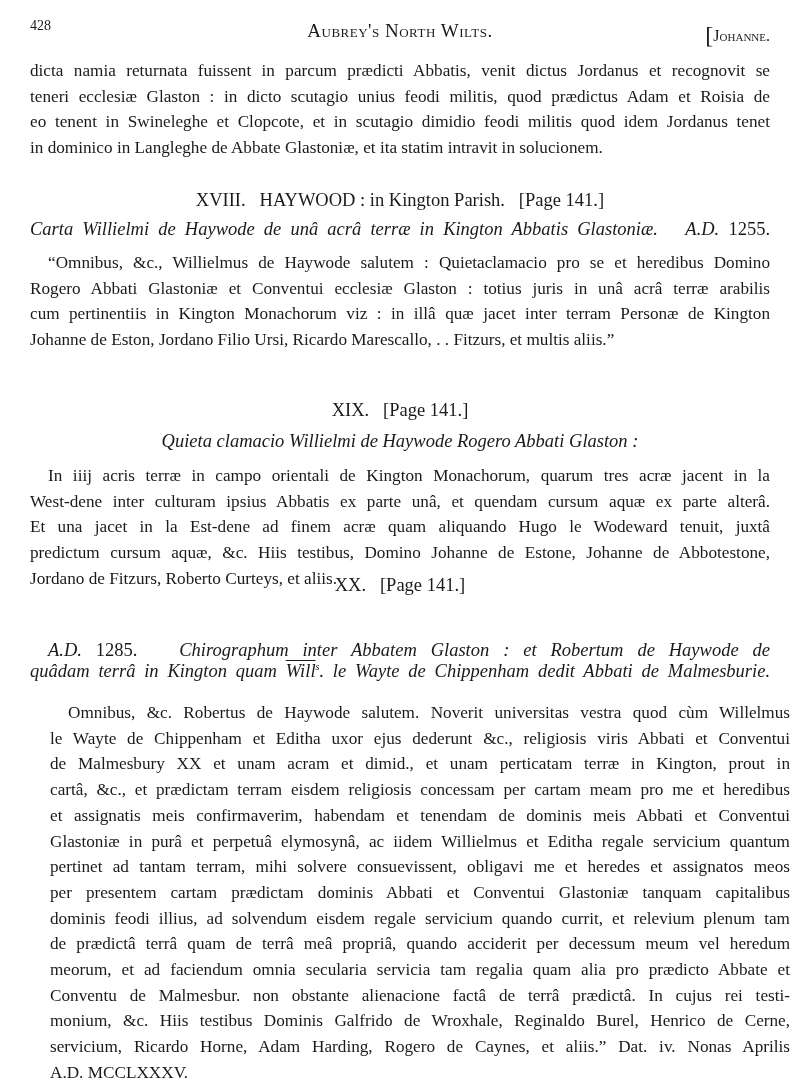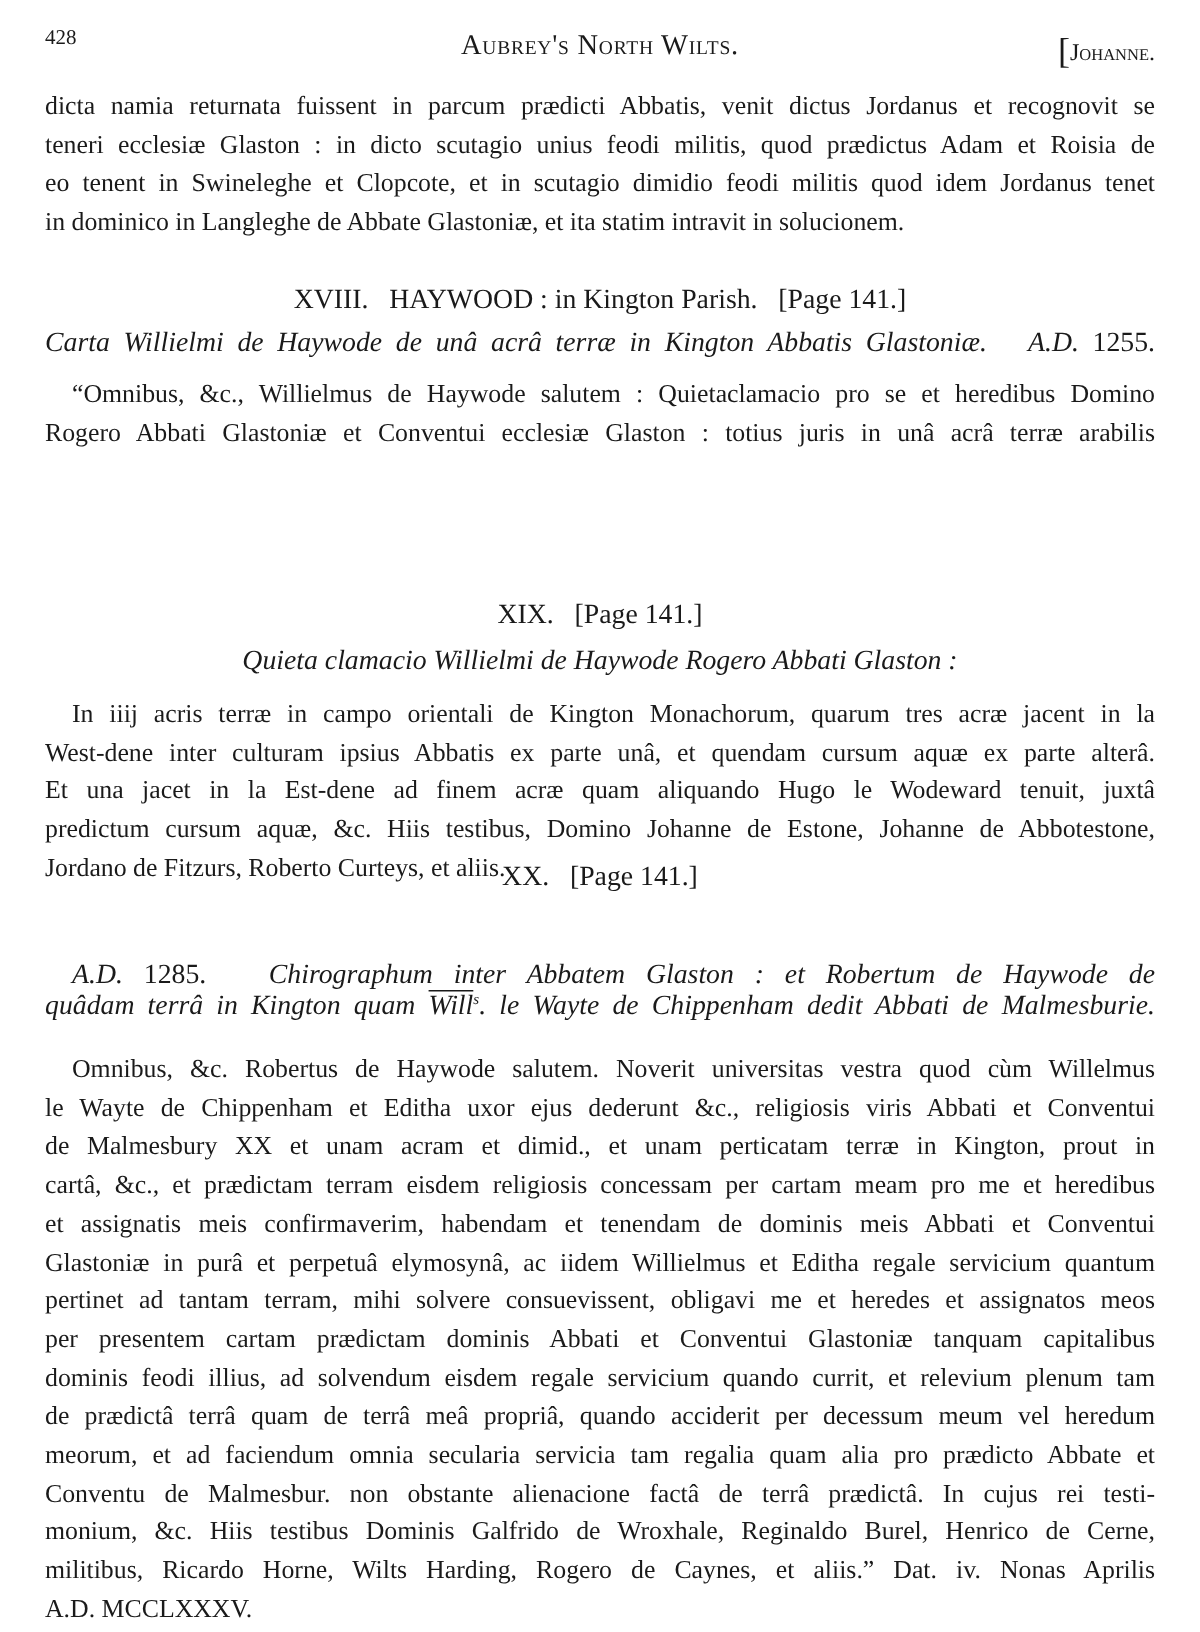--- a/index.html
+++ b/index.html
@@ -64,20 +64,22 @@
   <div class="block" style="top:190px;">
     <p class="heading">XVIII.   HAYWOOD : in Kington Parish.   [Page 141.]</p>
   </div>
   <div class="block" style="top:219px;">
     <p class="subtitle"><span>Carta Willielmi de Haywode de unâ acrâ terræ in Kington Abbatis Glastoniæ.</span>&nbsp;&nbsp;&nbsp;<span>A.D.</span> <span class="roman">1255.</span></p>
   </div>
   <div class="block" style="top:250px;">
     <p class="para">
       <span class="line indent">“Omnibus, &amp;c., Willielmus de Haywode salutem : Quietaclamacio pro se et heredibus Domino</span>
       <span class="line">Rogero Abbati Glastoniæ et Conventui ecclesiæ Glaston : totius juris in unâ acrâ terræ arabilis</span>
+      <span class="line">cum pertinentiis in Kington Monachorum viz : in illâ quæ jacet inter terram Personæ de Kington</span>
+      <span class="line last">Johanne de Eston, Jordano Filio Ursi, Ricardo Marescallo, . . Fitzurs, et multis aliis.”</span>
     </p>
   </div>
 
   <div class="block" style="top:400px;">
     <p class="heading">XIX.   [Page 141.]</p>
   </div>
   <div class="block" style="top:431px;">
     <p class="subtitle center">Quieta clamacio Willielmi de Haywode Rogero Abbati Glaston :</p>
   </div>
   <div class="block" style="top:463px;">
@@ -90,33 +92,33 @@
     </p>
   </div>
 
   <div class="block" style="top:575px;">
     <p class="heading">XX.   [Page 141.]</p>
   </div>
   <div class="block" style="top:640px;">
     <p class="subtitle" style="padding-left:18px;"><span>A.D.</span> <span class="roman">1285.</span>&nbsp;&nbsp;&nbsp;<span>Chirographum inter Abbatem Glaston : et Robertum de Haywode de</span></p>
     <p class="subtitle"><span>quâdam terrâ in Kington quam</span> <span class="abbr">Will</span><sup style="font-size:10px;">s</sup><span>. le Wayte de Chippenham dedit Abbati de Malmesburie.</span></p>
   </div>
-  <div class="block" style="top:700px;">
+  <div class="block" style="top:700px;margin-left:20px;">
     <p class="para">
       <span class="line indent">Omnibus, &amp;c.   Robertus de Haywode salutem.   Noverit universitas vestra quod cùm Willelmus</span>
       <span class="line">le Wayte de Chippenham et Editha uxor ejus dederunt &amp;c., religiosis viris Abbati et Conventui</span>
       <span class="line">de Malmesbury XX et unam acram et dimid., et unam perticatam terræ in Kington, prout in</span>
       <span class="line">cartâ, &amp;c., et prædictam terram eisdem religiosis concessam per cartam meam pro me et heredibus</span>
       <span class="line">et assignatis meis confirmaverim, habendam et tenendam de dominis meis Abbati et Conventui</span>
       <span class="line">Glastoniæ in purâ et perpetuâ elymosynâ, ac iidem Willielmus et Editha regale servicium quantum</span>
       <span class="line">pertinet ad tantam terram, mihi solvere consuevissent, obligavi me et heredes et assignatos meos</span>
       <span class="line">per presentem cartam prædictam dominis Abbati et Conventui Glastoniæ tanquam capitalibus</span>
       <span class="line">dominis feodi illius, ad solvendum eisdem regale servicium quando currit, et relevium plenum tam</span>
       <span class="line">de prædictâ terrâ quam de terrâ meâ propriâ, quando acciderit per decessum meum vel heredum</span>
       <span class="line">meorum, et ad faciendum omnia secularia servicia tam regalia quam alia pro prædicto Abbate et</span>
       <span class="line">Conventu de Malmesbur. non obstante alienacione factâ de terrâ prædictâ.   In cujus rei testi-</span>
       <span class="line">monium, &amp;c.   Hiis testibus Dominis Galfrido de Wroxhale, Reginaldo Burel, Henrico de Cerne,</span>
-      <span class="line">militibus, Ricardo Horne, Wilts Harding, Rogero de Caynes, et aliis.”   Dat. iv. Nonas Aprilis</span>
+      <span class="line">servicium, Ricardo Horne, Adam Harding, Rogero de Caynes, et aliis.”   Dat. iv. Nonas Aprilis</span>
       <span class="line last">A.D. MCCLXXXV.</span>
     </p>
   </div>
 
 </div>
 
 </body></html>

